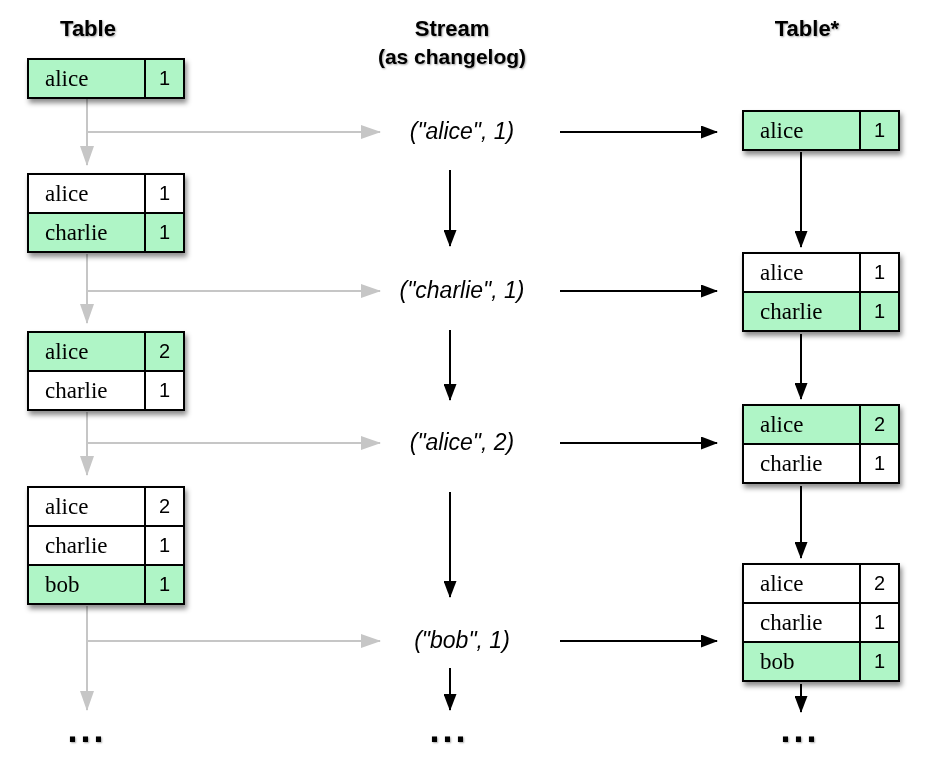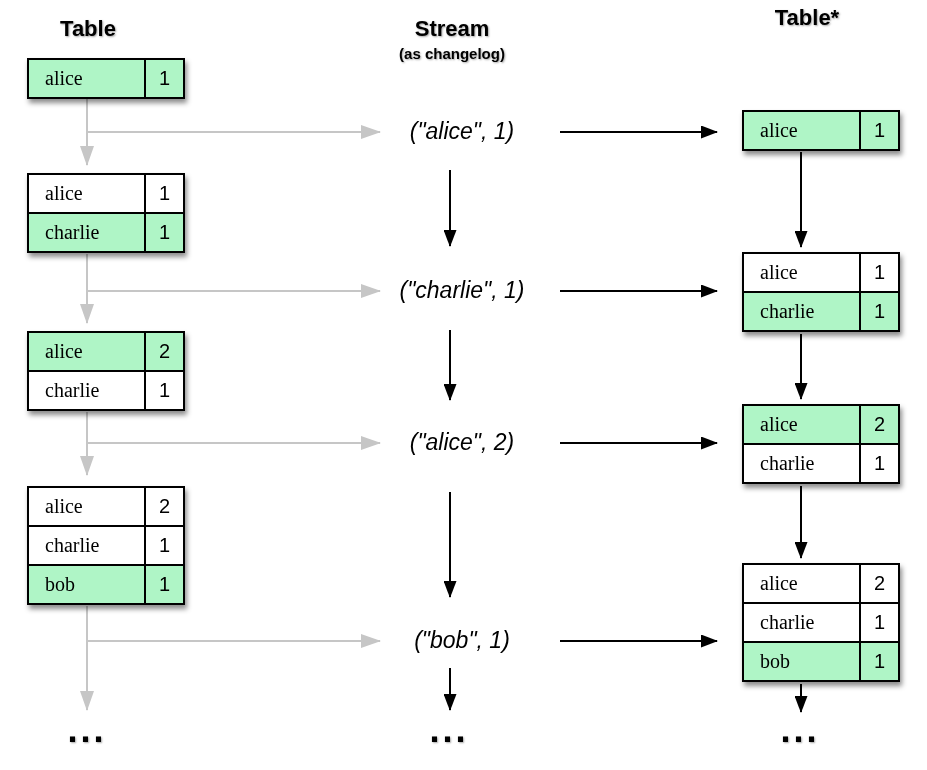--- a/index.html
+++ b/index.html
@@ -12,40 +12,40 @@
   }
   .arrow-layer{position:absolute;left:0;top:0;width:927px;height:770px;z-index:1;}
   .col-title{
     position:absolute;z-index:2;
     font-size:22px;font-weight:bold;color:#000;
     text-align:center;
     text-shadow:1px 1px 2px rgba(0,0,0,0.35);
   }
   .col-subtitle{
     position:absolute;z-index:2;
-    font-size:15px;font-weight:bold;color:#000;
+    font-size:21px;font-weight:bold;color:#000;
     text-align:center;
     text-shadow:1px 1px 2px rgba(0,0,0,0.35);
   }
   .kv-table{
     position:absolute;z-index:2;
     width:158px;
     border:2px solid #000;
     box-sizing:border-box;
     background:#fff;
     box-shadow:2px 4px 5px rgba(0,0,0,0.45);
   }
   .kv-row{display:flex;height:37px;}
   .kv-row + .kv-row{border-top:2px solid #000;align-items:center;}
   .kv-key{
     width:126px;height:37px;line-height:37px;
     padding-left:16px;box-sizing:border-box;
     border-right:2px solid #000;
     font-family:"Liberation Serif", serif;
-    font-size:20px;color:#000;
+    font-size:23px;color:#000;
     overflow:hidden;white-space:nowrap;
   }
   .kv-val{
     width:40px;height:37px;line-height:37px;
     text-align:center;
     font-family:"Liberation Sans", sans-serif;
     font-size:20px;color:#000;
   }
   .stream-event{
     position:absolute;z-index:2;
@@ -100,21 +100,21 @@
 
     <line x1="801" y1="152" x2="801" y2="247" stroke-width="2" marker-end="url(#head-black)" stroke="#000000"></line>
     <line x1="801" y1="334" x2="801" y2="399" stroke-width="2" marker-end="url(#head-black)" stroke="#000000"></line>
     <line x1="801" y1="486" x2="801" y2="558" stroke-width="2" marker-end="url(#head-black)" stroke="#000000"></line>
     <line x1="801" y1="684" x2="801" y2="712" stroke-width="2" marker-end="url(#head-black)" stroke="#000000"></line>
   </svg>
 
   <div class="col-title" style="left:320px;top:16px;width:264px;">Stream</div>
   <div class="col-title" style="left:18px;top:16px;width:140px;">Table</div>
   <div class="col-subtitle" style="left:320px;top:45px;width:264px;">(as changelog)</div>
-  <div class="col-title" style="left:737px;top:5px;width:140px;">Table*</div>
+  <div class="col-title" style="left:737px;top:16px;width:140px;">Table*</div>
 
   <div class="kv-table" style="left:27px;top:58px;">
     <div class="kv-row" style="background-color: rgb(175, 245, 198);">
       <span class="kv-key">alice</span>
       <span class="kv-val">1</span>
     </div>
   </div>
 
   <div class="kv-table" style="left:27px;top:173px;">
     <div class="kv-row" style="background-color: rgb(255, 255, 255);">

